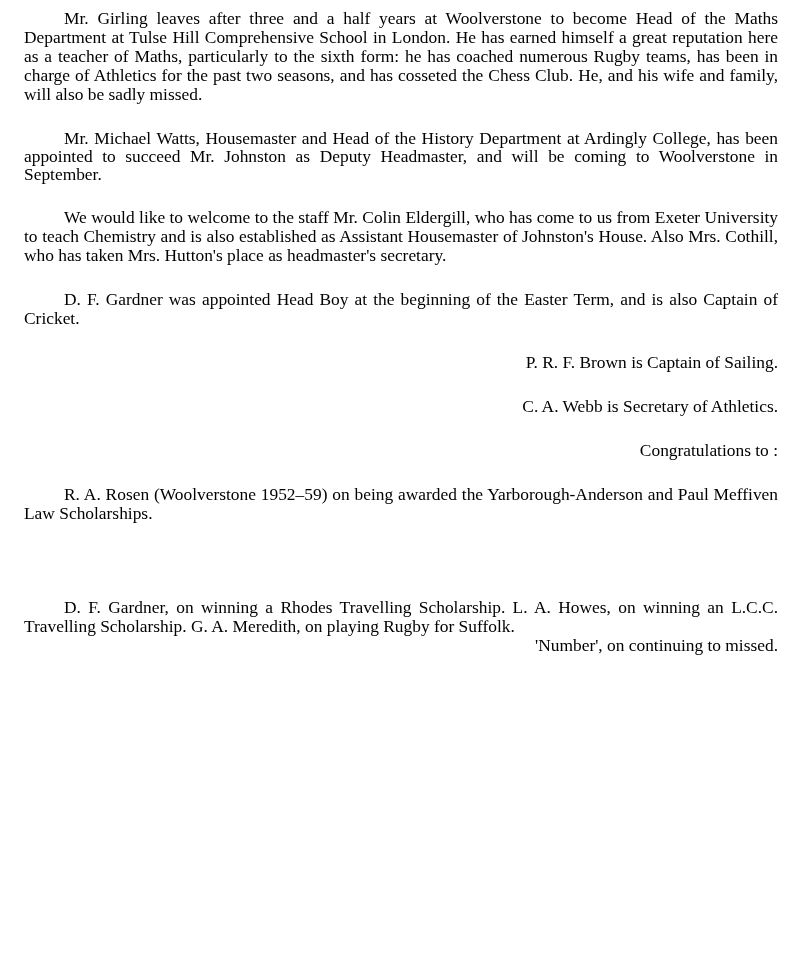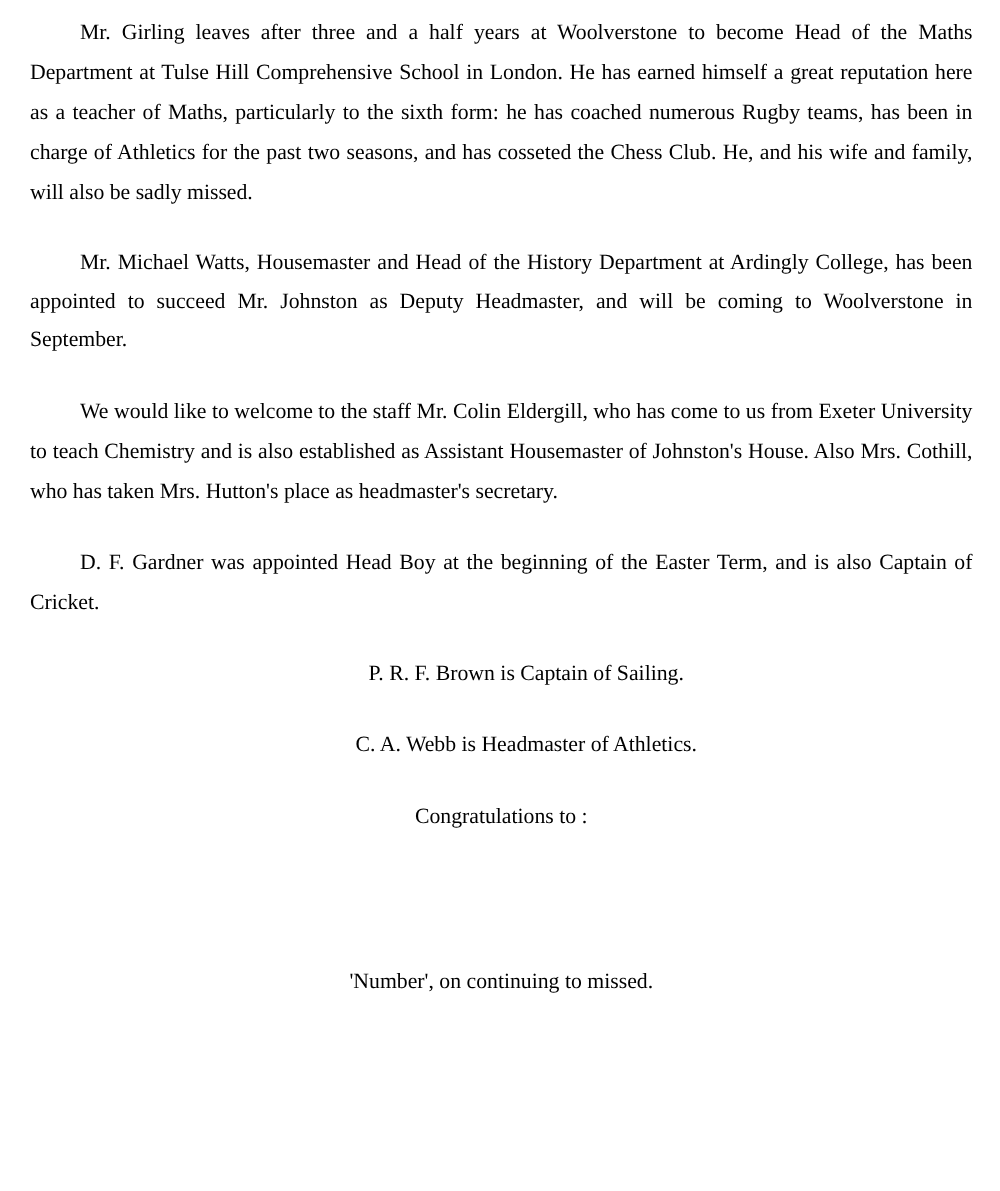--- a/index.html
+++ b/index.html
@@ -17,59 +17,61 @@
       color: #000000;
     }
     .page {
       position: absolute;
       left: 24px;
       top: 9px;
       width: 754px;
     }
     .para {
       margin: 0;
-      line-height: 32px;
+      line-height: 19px;
       text-align: justify;
       text-indent: 40px;
     }
     .para.noindent { text-indent: 0; }
-    .para.left { text-align: center; }
+    .para.left { text-align: right; }
     .gap { height: 25px; }
   </style>
 </head>
 <body>
 
 <div class="page">
 
   <p class="para">Mr. Girling leaves after three and a half years at Woolverstone to become Head of the Maths Department at Tulse Hill Comprehensive School in London. He has earned himself a great reputation here as a teacher of Maths, particularly to the sixth form: he has coached numerous Rugby teams, has been in charge of Athletics for the past two seasons, and has cosseted the Chess Club. He, and his wife and family, will also be sadly missed.</p>
   <div class="gap"></div>
 
-  <p class="para" style="line-height:31px;">Mr. Michael Watts, Housemaster and Head of the History Department at Ardingly College, has been appointed to succeed Mr. Johnston as Deputy Headmaster, and will be coming to Woolverstone in September.</p>
+  <p class="para" style="line-height:18px;">Mr. Michael Watts, Housemaster and Head of the History Department at Ardingly College, has been appointed to succeed Mr. Johnston as Deputy Headmaster, and will be coming to Woolverstone in September.</p>
   <div class="gap"></div>
 
   <p class="para">We would like to welcome to the staff Mr. Colin Eldergill, who has come to us from Exeter University to teach Chemistry and is also established as Assistant Housemaster of Johnston's House. Also Mrs. Cothill, who has taken Mrs. Hutton's place as headmaster's secretary.</p>
   <div class="gap"></div>
 
   <p class="para">D. F. Gardner was appointed Head Boy at the beginning of the Easter Term, and is also Captain of Cricket.</p>
   <div class="gap"></div>
 
   <p class="para left">P. R. F. Brown is Captain of Sailing.</p>
   <div class="gap"></div>
 
-  <p class="para left">C. A. Webb is Headmaster of Athletics.</p>
+  <p class="para left">C. A. Webb is Secretary of Athletics.</p>
   <div class="gap"></div>
 
   <p class="para noindent left">Congratulations to :</p>
   <div class="gap"></div>
 
+  <p class="para">R. A. Rosen (Woolverstone 1952–59) on being awarded the Yarborough-Anderson and Paul Meffiven Law Scholarships.</p>
   <div class="gap"></div>
 
   <div class="gap"></div>
 
   <div class="gap"></div>
 
   <div>
+    <p class="para" style="text-align-last:left;">D. F. Gardner, on winning a Rhodes Travelling Scholarship. L. A. Howes, on winning an L.C.C. Travelling Scholarship. G. A. Meredith, on playing Rugby for Suffolk.</p>
     <p class="para noindent left">'Number', on continuing to missed.</p>
   </div>
   <div class="gap"></div>
 
 
 </div>
 
 </body></html>

